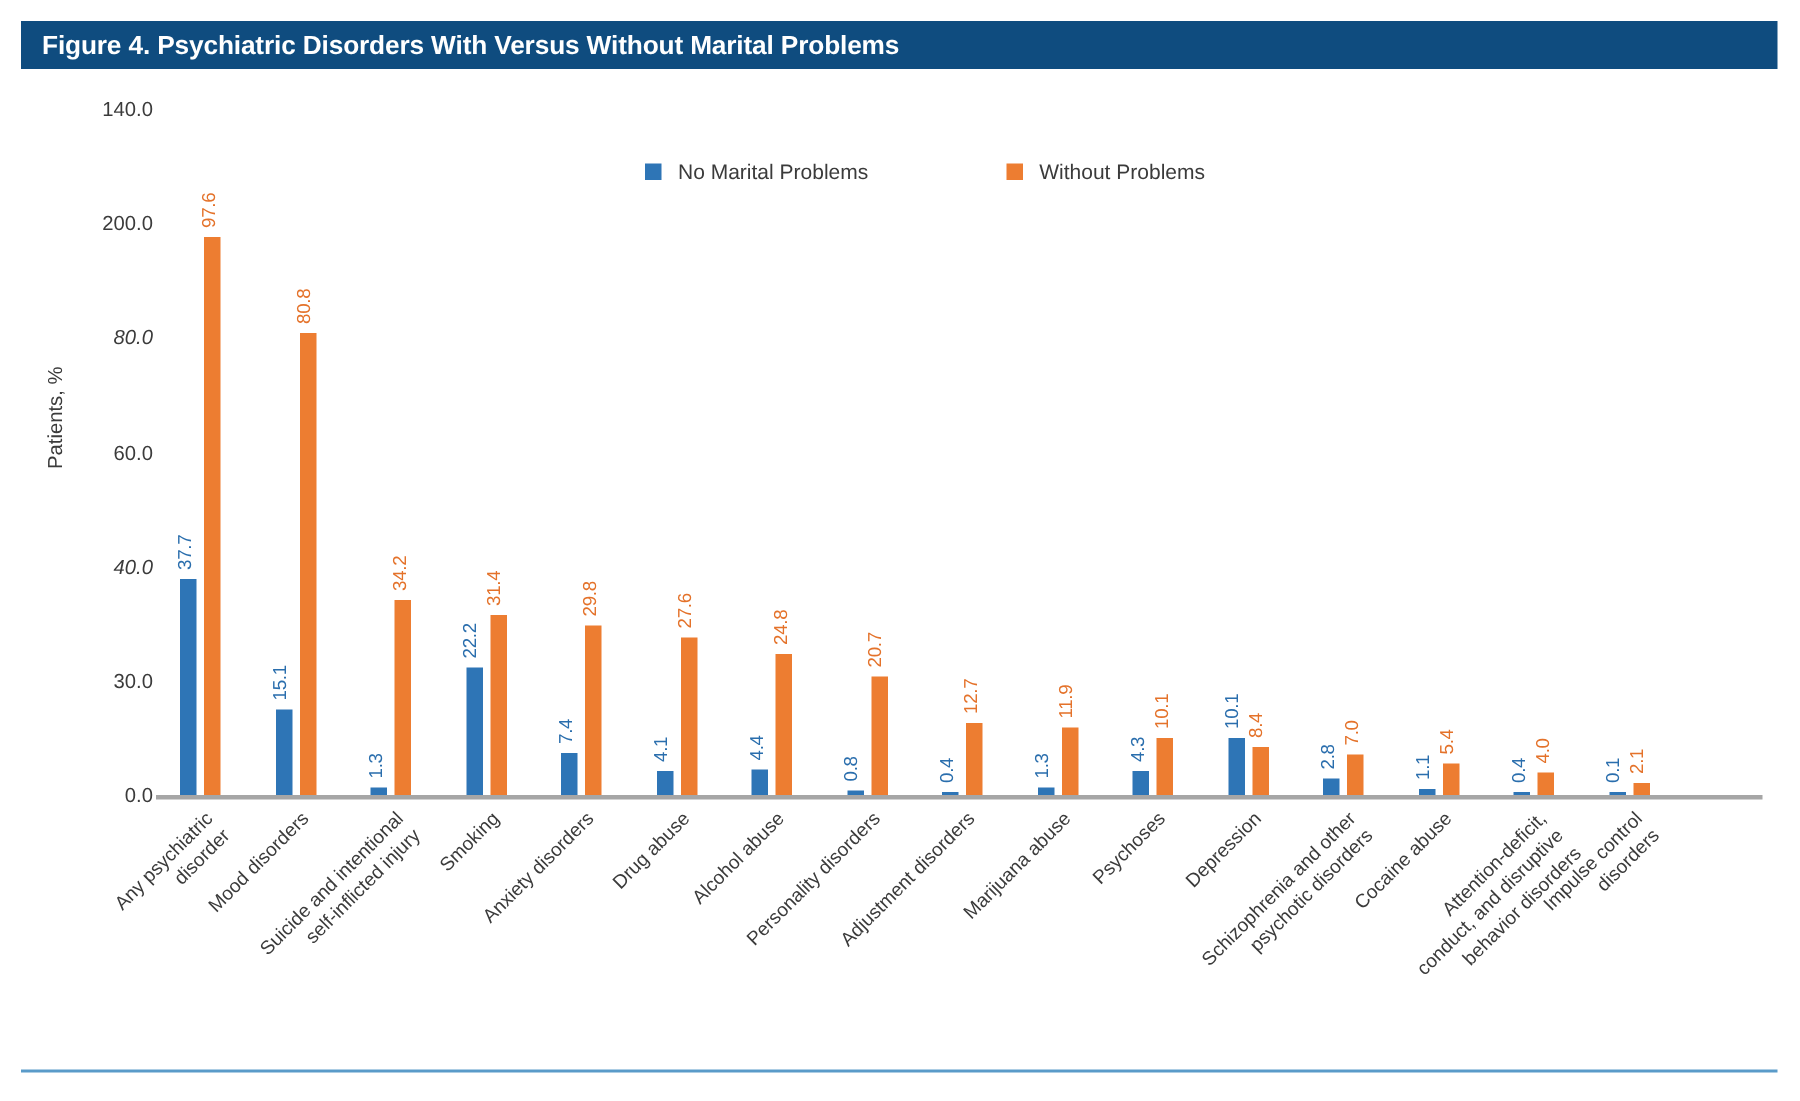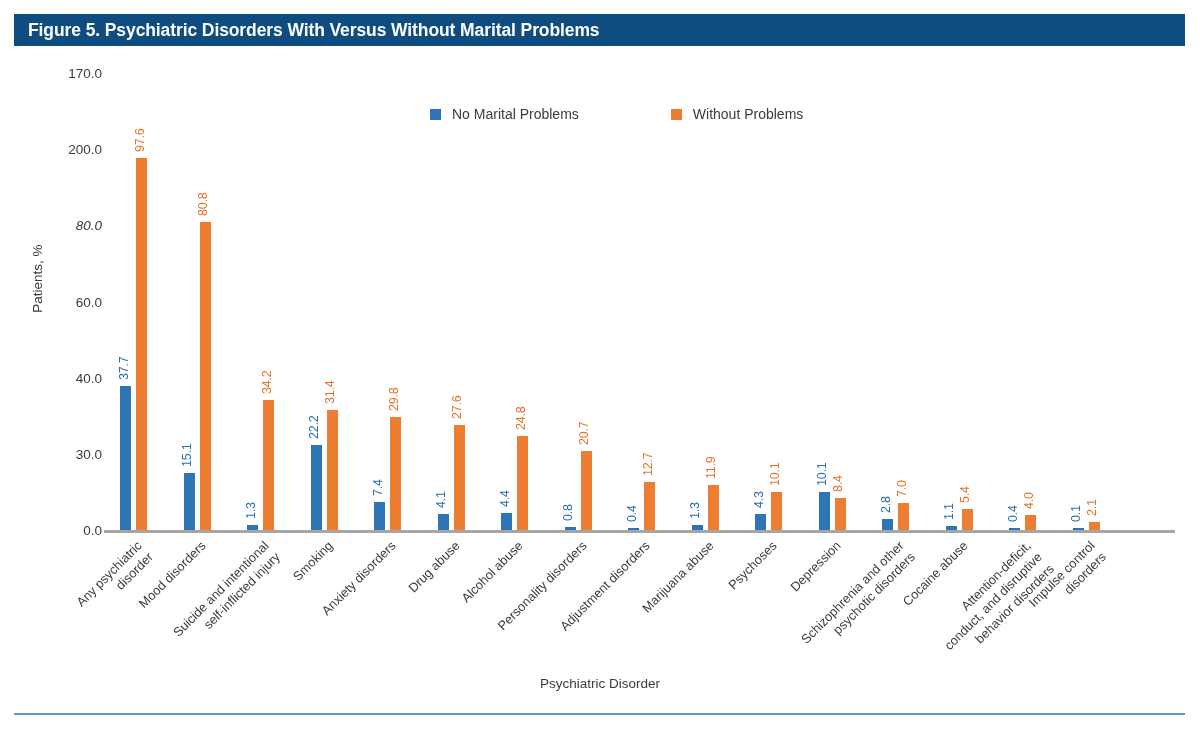--- a/index.html
+++ b/index.html
@@ -145,33 +145,33 @@
     width:1200px;
     text-align:center;
     font-size:13.5px;
     color:#3b3b3b;
   }
 </style>
 </head>
 <body>
 
 <div id="figure-title-bar">
-  <div id="figure-title-text">Figure 5. Psychiatric Disorders With Versus Without Marital Problems</div>
+  <div id="figure-title-text">Figure 4. Psychiatric Disorders With Versus Without Marital Problems</div>
 </div>
 
 <div id="chart-area">
 
   <div id="yticks">
       <div class="ytick" style="top: 457px;">0.0</div>
       <div class="ytick" style="top: 380.833px;">30.0</div>
-      <div class="ytick" style="top: 304.667px;">40.0</div>
+      <div class="ytick" style="top: 304.667px; font-style: italic;">40.0</div>
       <div class="ytick" style="top: 228.5px;">60.0</div>
       <div class="ytick" style="top: 152.333px; font-style: italic;">80.0</div>
       <div class="ytick" style="top: 76.1667px;">200.0</div>
-      <div class="ytick" style="top: 0px;">170.0</div>
+      <div class="ytick" style="top: 0px;">140.0</div>
     </div>
   <div id="y-axis-title">Patients, %</div>
 
   <div id="legend">
       <div class="legend-item">
         <span class="legend-swatch" style="background: rgb(46, 117, 182);"></span>
         <span class="legend-label">No Marital Problems</span>
       </div>
       <div class="legend-item">
         <span class="legend-swatch" style="background: rgb(237, 125, 49);"></span>
@@ -305,21 +305,20 @@
       <div class="group" style="left: 964.5px; width: 28px;">
         <div class="bar b1" style="background: rgb(46, 117, 182); height: 2px;">
           <span class="bar-value v1">0.1</span>
         </div>
         <div class="bar b2" style="background: rgb(237, 125, 49); height: 7.9975px;">
           <span class="bar-value v2">2.1</span>
         </div>
       </div>
     </div>
 
-  <div id="x-axis-title">Psychiatric Disorder</div>
 <div class="xlabel" style="left: -266px; width: 400px;">
       <span>Any psychiatric</span>
       <span>disorder</span>
     </div>
     <div class="xlabel" style="left: -202.5px; width: 400px;">
       <span>Mood disorders</span>
     </div>
     <div class="xlabel" style="left: -139px; width: 400px;">
       <span>Suicide and intentional</span>
       <span>self-inflicted injury</span>

